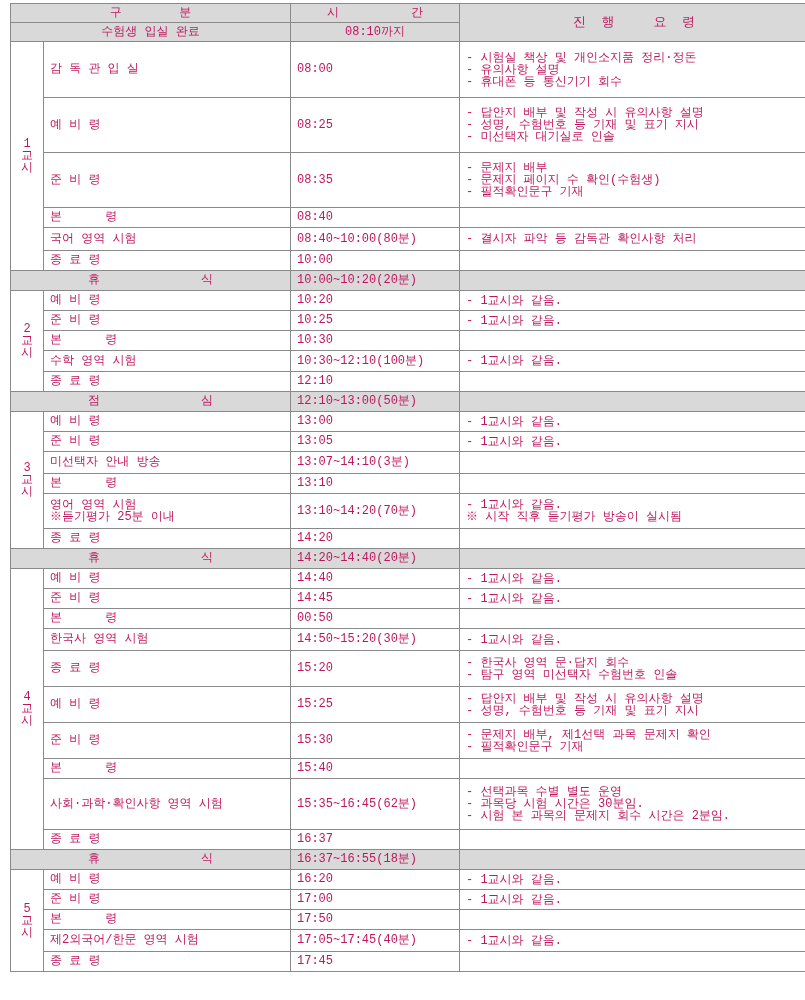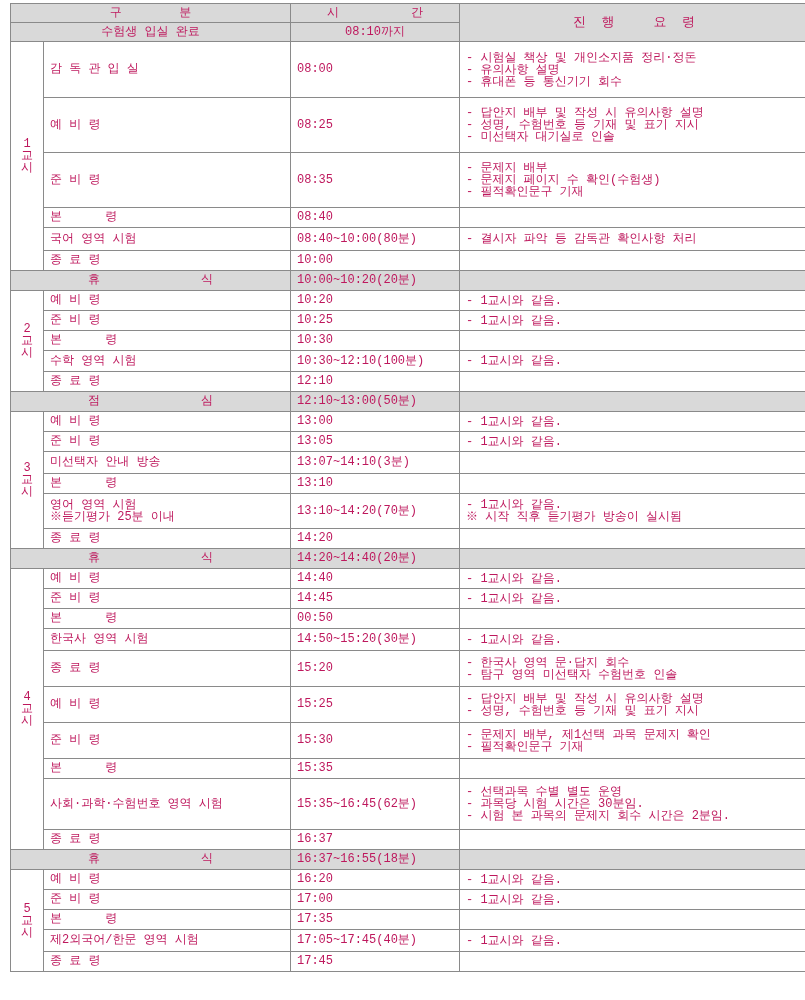--- a/index.html
+++ b/index.html
@@ -198,25 +198,25 @@
 - 성명, 수험번호 등 기재 및 표기 지시</td>
       </tr>
       <tr style="height: 36px;">
         <td class="" style="white-space:pre">준 비 령</td>
         <td>15:30</td>
         <td class="multi" style="white-space:pre">- 문제지 배부, 제1선택 과목 문제지 확인
 - 필적확인문구 기재</td>
       </tr>
       <tr style="height: 20px;">
         <td class="" style="white-space:pre">본      령</td>
-        <td>15:35</td>
+        <td>15:40</td>
         <td class="multi" style="white-space:pre"></td>
       </tr>
       <tr style="height: 51px;">
-        <td class="" style="white-space:pre">사회·과학·수험번호 영역 시험</td>
+        <td class="" style="white-space:pre">사회·과학·확인사항 영역 시험</td>
         <td>15:35~16:45(62분)</td>
         <td class="multi" style="white-space:pre">- 선택과목 수별 별도 운영
 - 과목당 시험 시간은 30분임.
 - 시험 본 과목의 문제지 회수 시간은 2분임.</td>
       </tr>
       <tr style="height: 20px;">
         <td class="" style="white-space:pre">종 료 령</td>
         <td>16:37</td>
         <td class="multi" style="white-space:pre"></td>
       </tr>
@@ -233,21 +233,21 @@
         <td>16:20</td>
         <td class="multi" style="white-space:pre">- 1교시와 같음.</td>
       </tr>
       <tr style="height: 20px;">
         <td class="" style="white-space:pre">준 비 령</td>
         <td>17:00</td>
         <td class="multi" style="white-space:pre">- 1교시와 같음.</td>
       </tr>
       <tr style="height: 20px;">
         <td class="" style="white-space:pre">본      령</td>
-        <td>17:35</td>
+        <td>17:50</td>
         <td class="multi" style="white-space:pre"></td>
       </tr>
       <tr style="height: 22px;">
         <td class="" style="white-space:pre">제2외국어/한문 영역 시험</td>
         <td>17:05~17:45(40분)</td>
         <td class="multi" style="white-space:pre">- 1교시와 같음.</td>
       </tr>
       <tr style="height: 20px;">
         <td class="" style="white-space:pre">종 료 령</td>
         <td>17:45</td>

